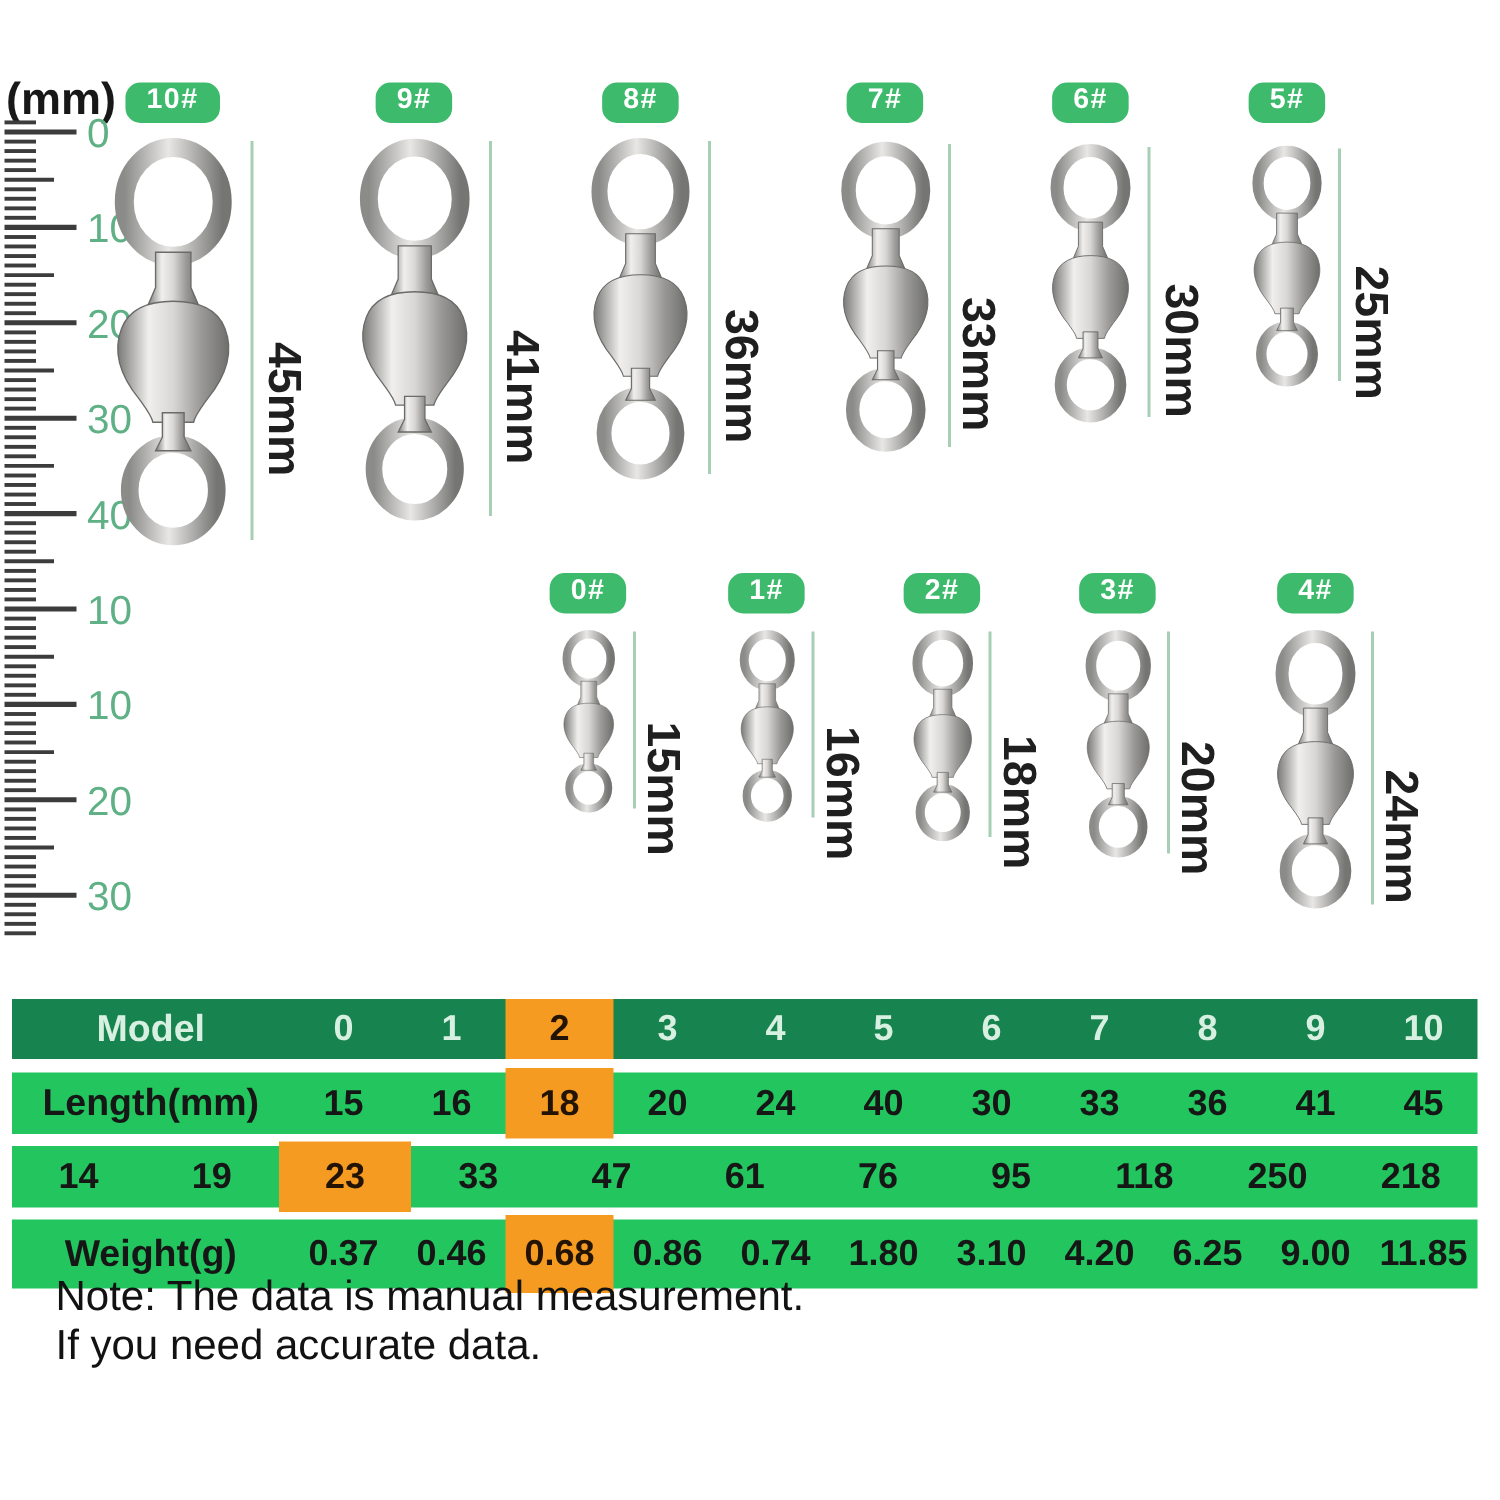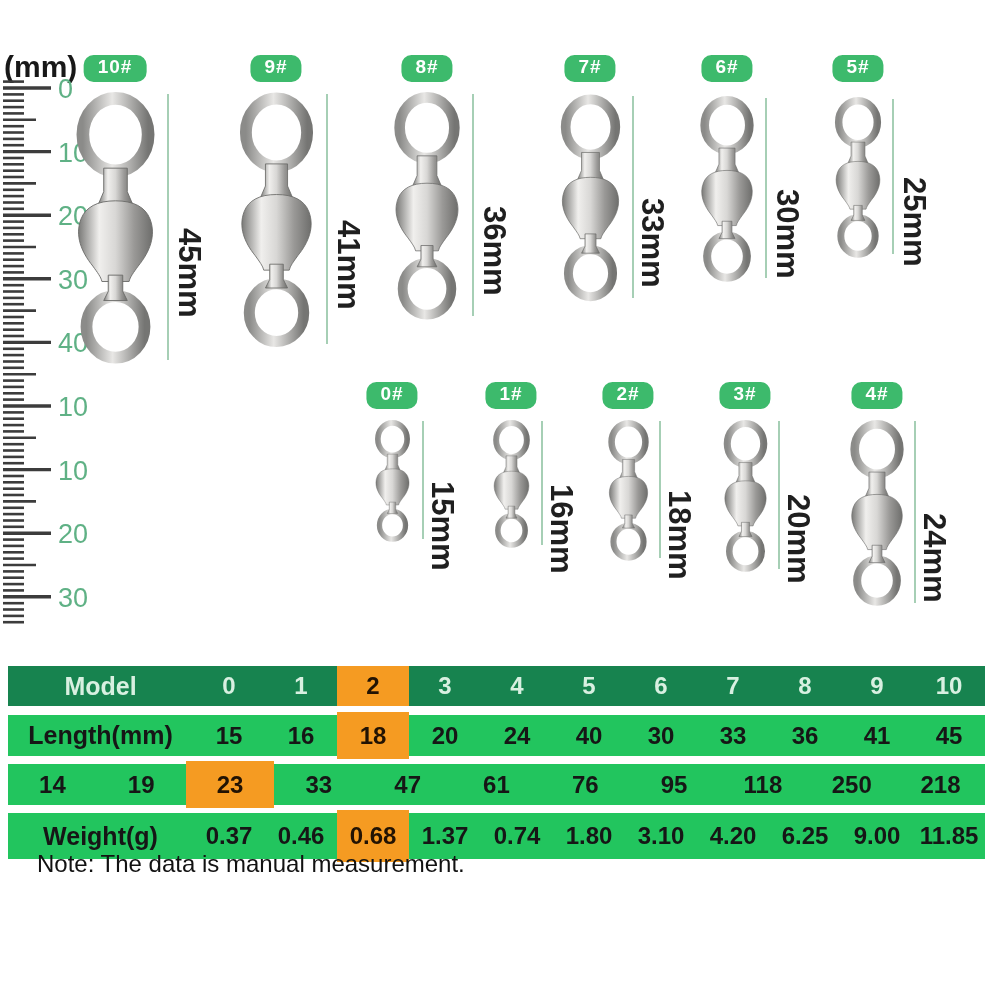--- a/index.html
+++ b/index.html
@@ -38,21 +38,21 @@
   .tcell{flex:1;display:flex;align-items:center;justify-content:center;
     font-size:24px;font-weight:700;position:relative;}
   .tcell span{position:relative;z-index:1;}
   .thead .hl{background:#f59b22;color:#221303;}
   .tdata .hl{color:#221303;}
   .tdata .hl::before{
     content:"";position:absolute;left:0;right:0;top:-3px;bottom:-3px;
     background:#f59b22;z-index:0;
   }
   
-  .notes{position:absolute;left:37px;top:847px;font-size:24px;line-height:33px;color:#121212;}
+  .notes{position:absolute;left:37px;top:847px;font-size:28px;line-height:33px;color:#121212;}
   .defs-holder{position:absolute;width:0;height:0;overflow:hidden;}
 </style>
 </head>
 <body>
 
 <div class="canvas">
 
   <svg class="defs-holder" aria-hidden="true">
     <defs>
       <linearGradient id="met" x1="0" y1="0" x2="1" y2="0">
@@ -407,21 +407,21 @@
       <div class="tcell">
           <span>0.37</span>
         </div>
       <div class="tcell">
           <span>0.46</span>
         </div>
       <div class="tcell hl">
           <span>0.68</span>
         </div>
       <div class="tcell">
-          <span>1.37</span>
+          <span>0.86</span>
         </div>
       <div class="tcell">
           <span>0.74</span>
         </div>
       <div class="tcell">
           <span>1.80</span>
         </div>
       <div class="tcell">
           <span>3.10</span>
         </div>
@@ -435,15 +435,16 @@
           <span>9.00</span>
         </div>
       <div class="tcell">
           <span>11.85</span>
         </div>
     </div>
   </div>
 
   <div class="notes">
     <div>Note: The data is manual measurement.</div>
+    <div>If you need accurate data.</div>
   </div>
 
 </div>
 
 </body></html>

